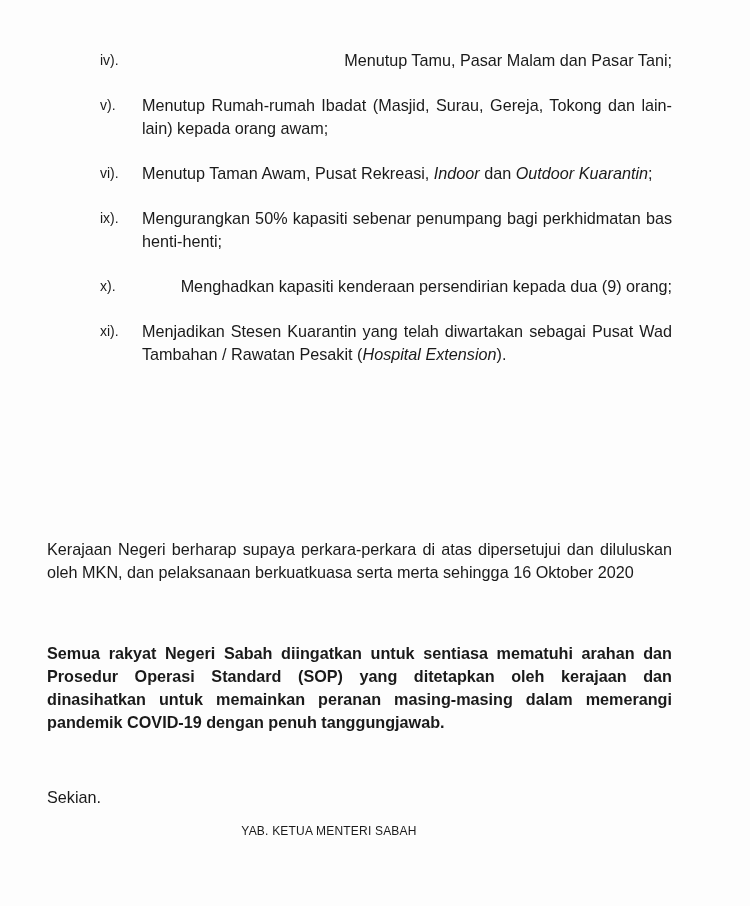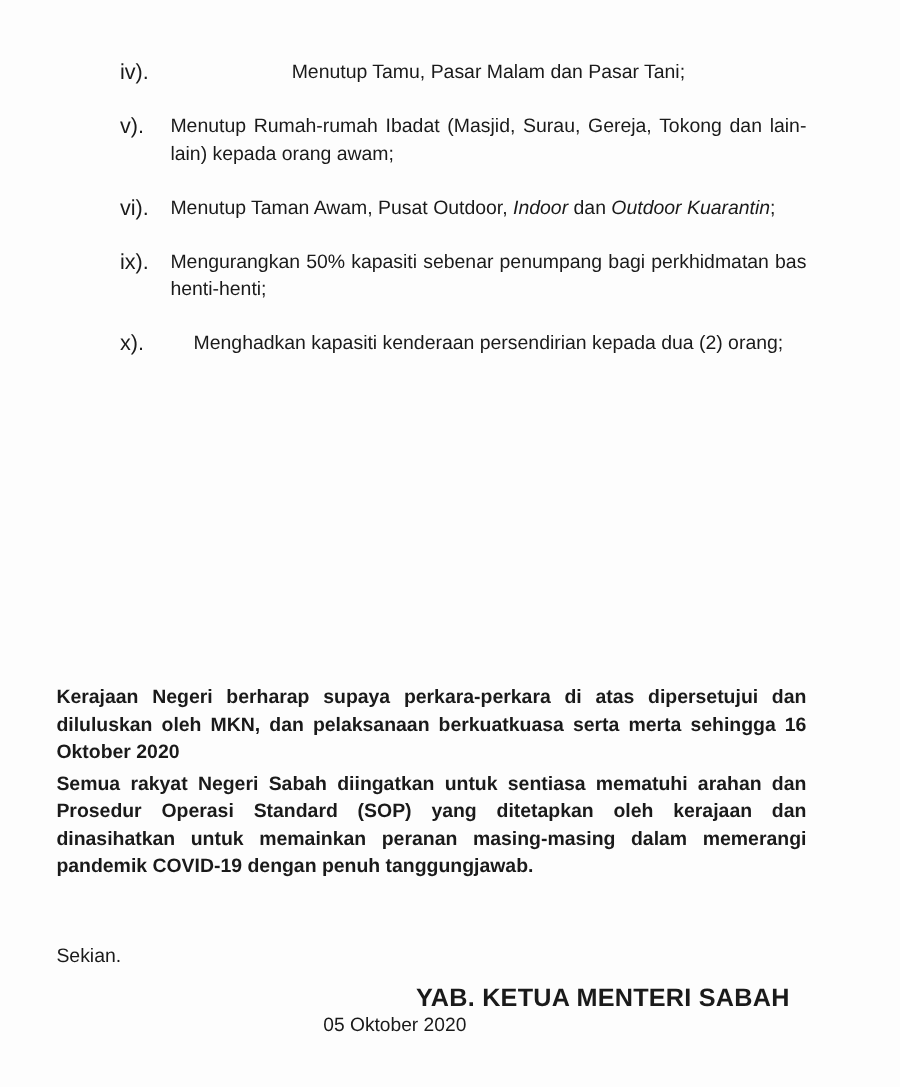--- a/index.html
+++ b/index.html
@@ -31,51 +31,50 @@
       top: 49px;
       width: 572px;
     }
     .item {
       display: flex;
       margin-bottom: 22px;
     }
     .marker {
       width: 42px;
       flex: 0 0 42px;
-      font-size: 18px;
+      font-size: 14px;
     }
     .item-text {
       flex: 1;
       text-align: justify;
     }
-    .item-text.left { text-align: center; }
+    .item-text.left { text-align: right; }
     .item-text i { font-style: italic; }
 
     .para {
       position: absolute;
       left: 47px;
       width: 625px;
       text-align: justify;
     }
-    #para1 { top: 570px; font-weight: bold; }
+    #para1 { top: 538px; }
     #para2 { top: 642px; font-weight: bold; }
     #closing { top: 786px; }
 
     .signature {
       position: absolute;
       left: 0;
       width: 658px;
       text-align: center;
     }
     #sig-title {
       top: 820px;
-      font-weight: bold;
-      font-size: 21px;
+      font-weight: normal;
+      font-size: 12px;
       letter-spacing: 0.2px;
-      text-align: right;
     }
     #sig-date {
       top: 843px;
       font-size: 16px;
     }
   </style>
 </head>
 <body>
 
 <div class="page">
@@ -84,34 +83,37 @@
       <div class="item">
         <span class="marker">iv).</span>
         <span class="item-text left"><span>Menutup Tamu, Pasar Malam dan Pasar Tani;</span></span>
       </div>
       <div class="item">
         <span class="marker">v).</span>
         <span class="item-text"><span>Menutup Rumah-rumah Ibadat (Masjid, Surau, Gereja, Tokong dan lain-lain) kepada orang awam;</span></span>
       </div>
       <div class="item">
         <span class="marker">vi).</span>
-        <span class="item-text"><span>Menutup Taman Awam, Pusat Outdoor, </span><i>Indoor</i><span> dan </span><i>Outdoor Kuarantin</i><span>;</span></span>
+        <span class="item-text"><span>Menutup Taman Awam, Pusat Rekreasi, </span><i>Indoor</i><span> dan </span><i>Outdoor Kuarantin</i><span>;</span></span>
       </div>
       <div class="item">
         <span class="marker">ix).</span>
         <span class="item-text"><span>Mengurangkan 50% kapasiti sebenar penumpang bagi perkhidmatan bas henti-henti;</span></span>
       </div>
       <div class="item">
         <span class="marker">x).</span>
-        <span class="item-text left"><span>Menghadkan kapasiti kenderaan persendirian kepada dua (2) orang;</span></span>
+        <span class="item-text left"><span>Menghadkan kapasiti kenderaan persendirian kepada dua (9) orang;</span></span>
+      </div>
+      <div class="item">
+        <span class="marker">xi).</span>
+        <span class="item-text"><span>Menjadikan Stesen Kuarantin yang telah diwartakan sebagai Pusat Wad Tambahan / Rawatan Pesakit (</span><i>Hospital Extension</i><span>).</span></span>
       </div>
     </div>
 
   <div class="para" id="para1">Kerajaan Negeri berharap supaya perkara-perkara di atas dipersetujui dan diluluskan oleh MKN, dan pelaksanaan berkuatkuasa serta merta sehingga 16 Oktober 2020</div>
 
   <div class="para" id="para2">Semua rakyat Negeri Sabah diingatkan untuk sentiasa mematuhi arahan dan Prosedur Operasi Standard (SOP) yang ditetapkan oleh kerajaan dan dinasihatkan untuk memainkan peranan masing-masing dalam memerangi pandemik COVID-19 dengan penuh tanggungjawab.</div>
 
   <div class="para" id="closing">Sekian.</div>
 
   <div class="signature" id="sig-title">YAB. KETUA MENTERI SABAH</div>
-  <div class="signature" id="sig-date">05 Oktober 2020</div>
 
 </div>
 
 </body></html>

